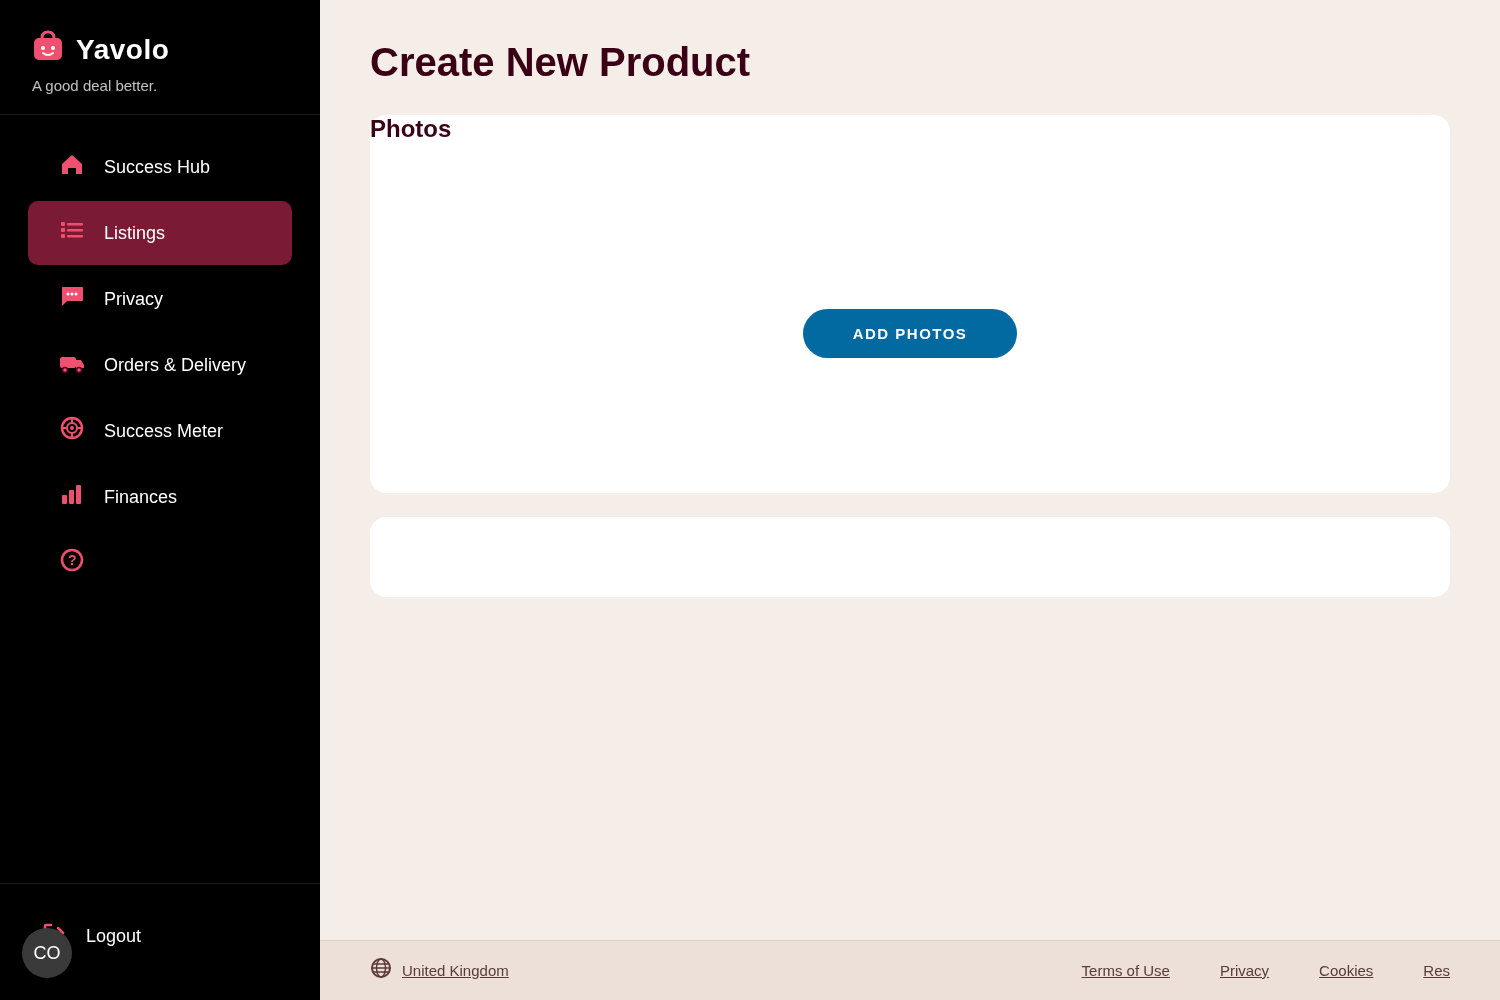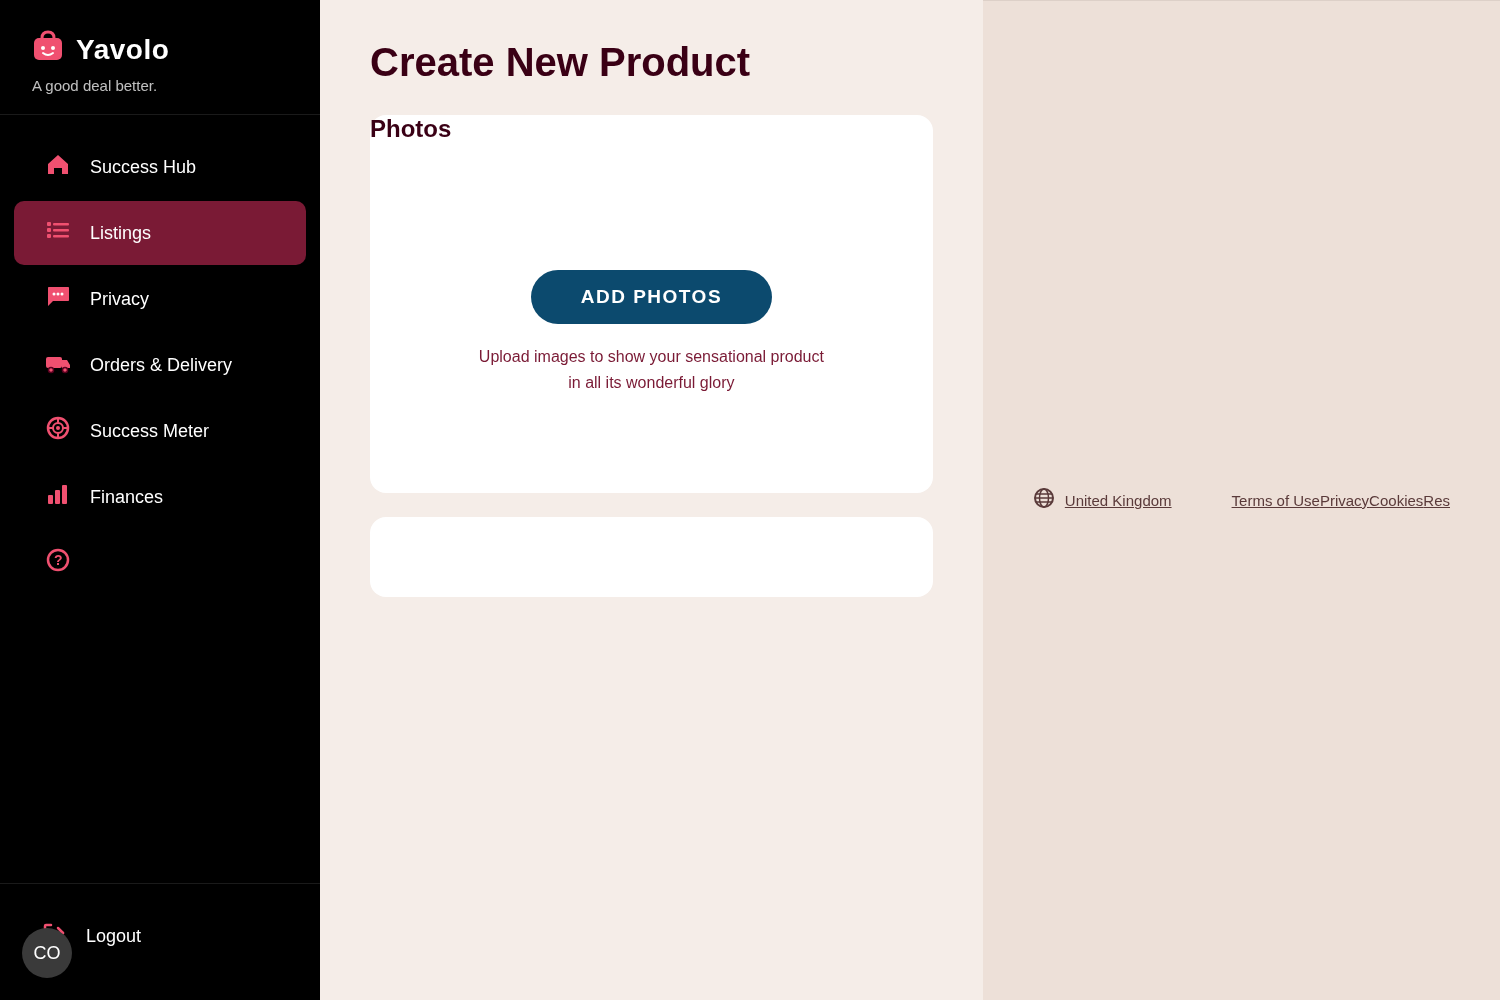--- a/index.html
+++ b/index.html
@@ -48,21 +48,21 @@
     }
 
     .logo-tagline {
       font-size: 15px;
       color: rgba(255,255,255,0.75);
       margin-left: 2px;
     }
 
     .sidebar-nav {
       flex: 1;
-      padding: 18px 4px;
+      padding: 18px 18px;
     }
 
     .nav-item {
       display: flex;
       align-items: center;
       gap: 18px;
       padding: 16px 30px;
       cursor: pointer;
       font-size: 18px;
       font-weight: 500;
@@ -104,21 +104,21 @@
       z-index: 10;
       font-size: 18px;
       color: white;
       text-align: right;
     }
 
     
     .main {
       flex: 1;
       display: flex;
-      flex-direction: row;
+      flex-direction: column;
       background: #f5ede8;
       overflow: hidden;
     }
 
     .main-content {
       flex: 1;
       padding: 40px 50px;
       overflow-y: auto;
     }
 
@@ -145,26 +145,26 @@
     .photo-upload-area {
       display: flex;
       flex-direction: column;
       align-items: center;
       justify-content: center;
       min-height: 320px;
       gap: 20px;
     }
 
     .add-photos-btn {
-      background: #0c4a6e;
+      background: #0369a1;
       color: white;
       border: none;
       border-radius: 50px;
       padding: 16px 50px;
-      font-size: 19px;
+      font-size: 15px;
       font-weight: 700;
       letter-spacing: 1.5px;
       cursor: pointer;
       text-transform: uppercase;
     }
 
     .upload-helper-text {
       color: #7a1a35;
       font-size: 16px;
       text-align: center;
@@ -199,20 +199,21 @@
       gap: 10px;
     }
 
     .globe-icon {
       font-size: 20px;
       color: #5a3a3a;
     }
 
     .footer-links {
       display: flex;
+      gap: 50px;
       margin-left: auto;
     }
 
     .footer-link {
       color: #5a3a3a;
       text-decoration: none;
       cursor: pointer;
       font-size: 15px;
     }
   </style>
@@ -337,24 +338,20 @@
 
 <main class="main">
   <div class="main-content">
     <h1 class="page-title">Create New Product</h1>
 
     <div class="card">
       <h2 class="section-title">Photos</h2>
 
       <div class="photo-upload-area">
         <button class="add-photos-btn">ADD PHOTOS</button>
-        <div class="upload-helper-text">
-          <div>Upload images to show your sensational product</div>
-          <div>in all its wonderful glory</div>
-        </div>
       </div>
     </div>
 
     <div class="card-bottom"></div>
   </div>
 
   <footer class="footer">
     <div class="footer-region">
       <span class="globe-icon">
         <svg width="22" height="22" viewBox="0 0 22 22" fill="none">

